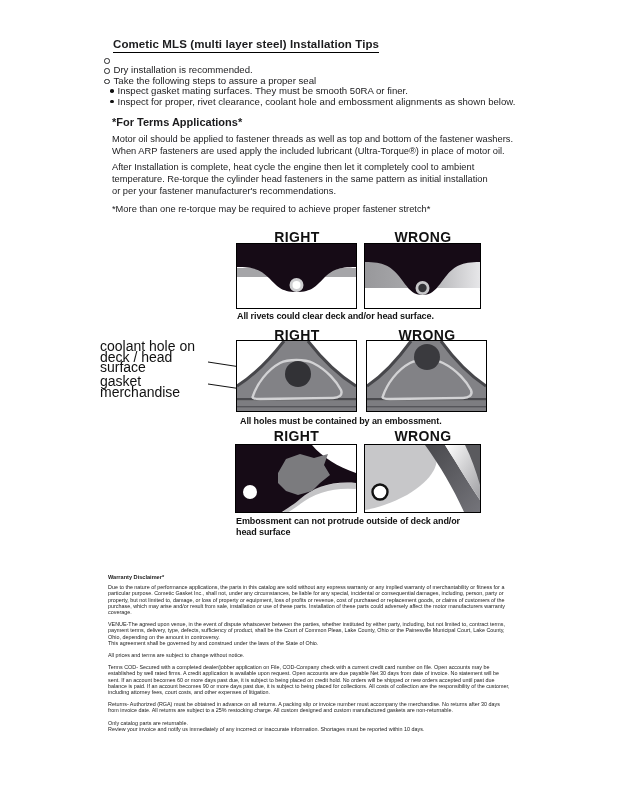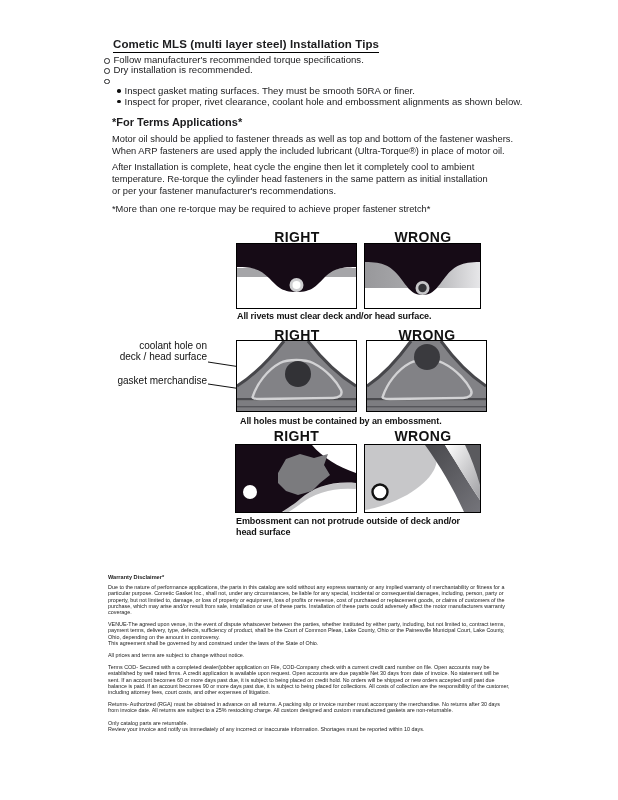--- a/index.html
+++ b/index.html
@@ -10,59 +10,59 @@
   }
   .abs{position:absolute;}
   
   .title{
     left:113px;top:38px;font-size:11.5px;font-weight:bold;margin:0;
     border-bottom:1.6px solid #000;padding-bottom:2px;letter-spacing:.1px;
   }
   
   .bullets{left:104px;top:55px;}
   .brow{display:flex;align-items:flex-start;height:10.4px;font-size:9.6px;line-height:10.4px;}
-  .brow.sub{margin-left:13px;text-align:right;}
+  .brow.sub{margin-left:6px;text-align:right;}
   .mk{flex:0 0 auto;width:3.5px;height:3.5px;border-radius:50%;margin:3px 4px 0 0;}
   .mk.open{border:1px solid #2a2a2c;}
   .mk.fill{background:#111;}
   
   .diesel-h{left:112px;top:116px;font-size:11px;font-weight:bold;margin:0;}
   .para{left:112px;width:440px;font-size:9.3px;line-height:12.2px;white-space:pre-line;}
   .p1{top:133px;}
   .p2{top:161px;}
   .note{top:203px;font-size:9.3px;}
   
   .dlabel{font-size:14px;font-weight:600;letter-spacing:.4px;text-align:center;color:#111;}
   .dbox{border:1.6px solid #000;background:#fff;line-height:0;}
   .caption{font-size:9px;font-weight:600;letter-spacing:-.1px;color:#111;line-height:11px;}
-  .ann{font-size:10px;line-height:10.6px;color:#111;text-align:right;}
+  .ann{font-size:14px;line-height:10.6px;color:#111;}
   
   .legal{left:108px;top:574px;width:404px;font-size:5.4px;line-height:6.2px;color:#222;}
   .legal h4{margin:0 0 4px 0;font-size:5.6px;}
   .legal p{margin:0 0 6px 0;white-space:pre-line;}
   .footer-code{left:380px;top:757px;font-size:13.5px;color:#222;letter-spacing:.3px;margin-top:46px;}
 </style>
 </head>
 <body>
 
 <div>
 
   <h1 class="abs title">Cometic MLS (multi layer steel) Installation Tips</h1>
 
   <div class="abs bullets">
     <div class="brow">
         <span class="mk open"></span>
-        <span>Follow manufacturer's recommended torque specifications.</span>
       </div>
     <div class="brow">
         <span class="mk open"></span>
         <span>Dry installation is recommended.</span>
       </div>
     <div class="brow">
         <span class="mk open"></span>
+        <span>Take the following steps to assure a proper seal</span>
       </div>
     <div class="brow sub">
         <span class="mk fill"></span>
         <span>Inspect gasket mating surfaces.  They must be smooth 50RA or finer.</span>
       </div>
     <div class="brow sub">
         <span class="mk fill"></span>
         <span>Inspect for proper, rivet clearance, coolant hole and embossment alignments as shown below.</span>
       </div>
   </div>
@@ -99,21 +99,21 @@
           </linearGradient>
         </defs>
         <rect width="115" height="64" fill="#ffffff"></rect>
         <rect y="18" width="115" height="26" fill="url(#g1)"></rect>
         <path d="M0,0 H115 V18 C96,18 90,22 82,31 C74,40 70,51 57.5,51 C45,51 41,40 33,31 C25,22 19,18 0,18 Z" fill="#160b16"></path>
         <circle cx="57.5" cy="44" r="7" fill="#c6c6c8"></circle>
         <circle cx="57.5" cy="44" r="4.2" fill="#333337"></circle>
       </svg>
     </div>
 
-    <div class="abs caption" style="left:237px;top:82px;">All rivets must clear deck and/or head surface.</div>
+    <div class="abs caption" style="left:237px;top:82px;">All rivets could clear deck and/or head surface.</div>
   </div>
 
   <div class="abs" style="left:0;top:327px;width:618px;height:110px;">
     <div class="abs dlabel" style="left:236px;top:0;width:122px;">RIGHT</div>
     <div class="abs dlabel" style="left:366px;top:0;width:122px;">WRONG</div>
 
     <div class="abs ann" style="left:100px;top:14px;width:107px;white-space:pre-line;">coolant hole on
 deck / head surface</div>
     <div class="abs ann" style="left:100px;top:49px;width:107px;">gasket merchandise</div>
     <svg class="abs" style="left:205px;top:28px;" width="100" height="45" viewBox="0 0 100 45">

